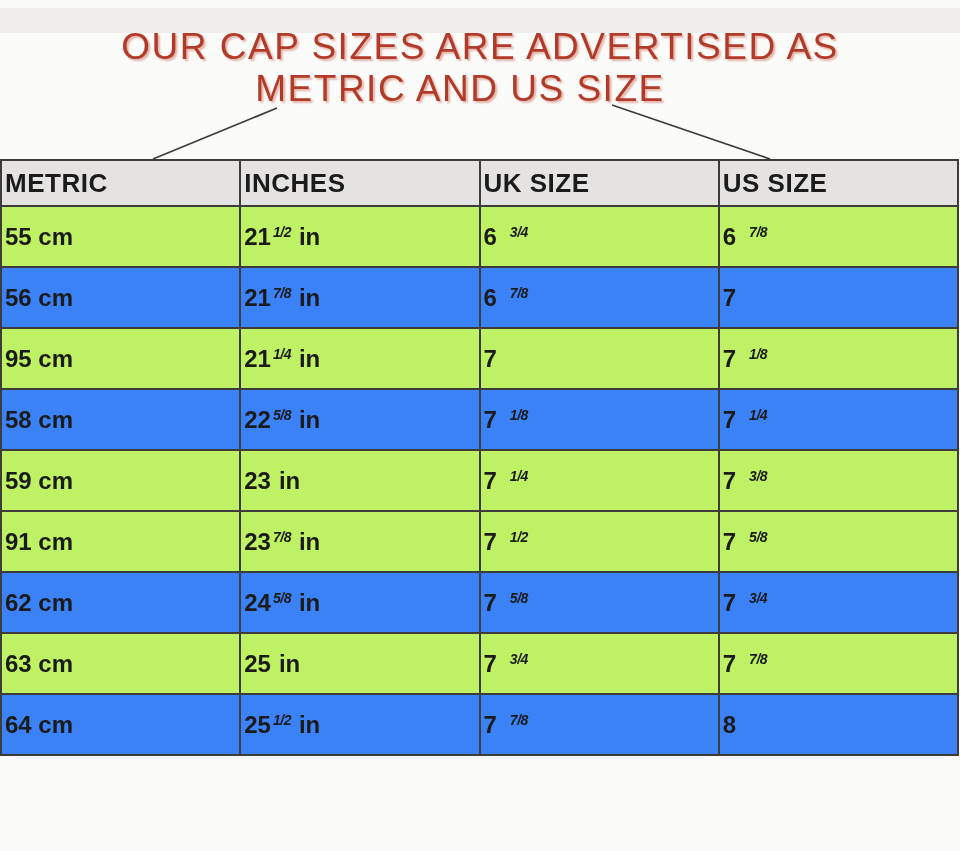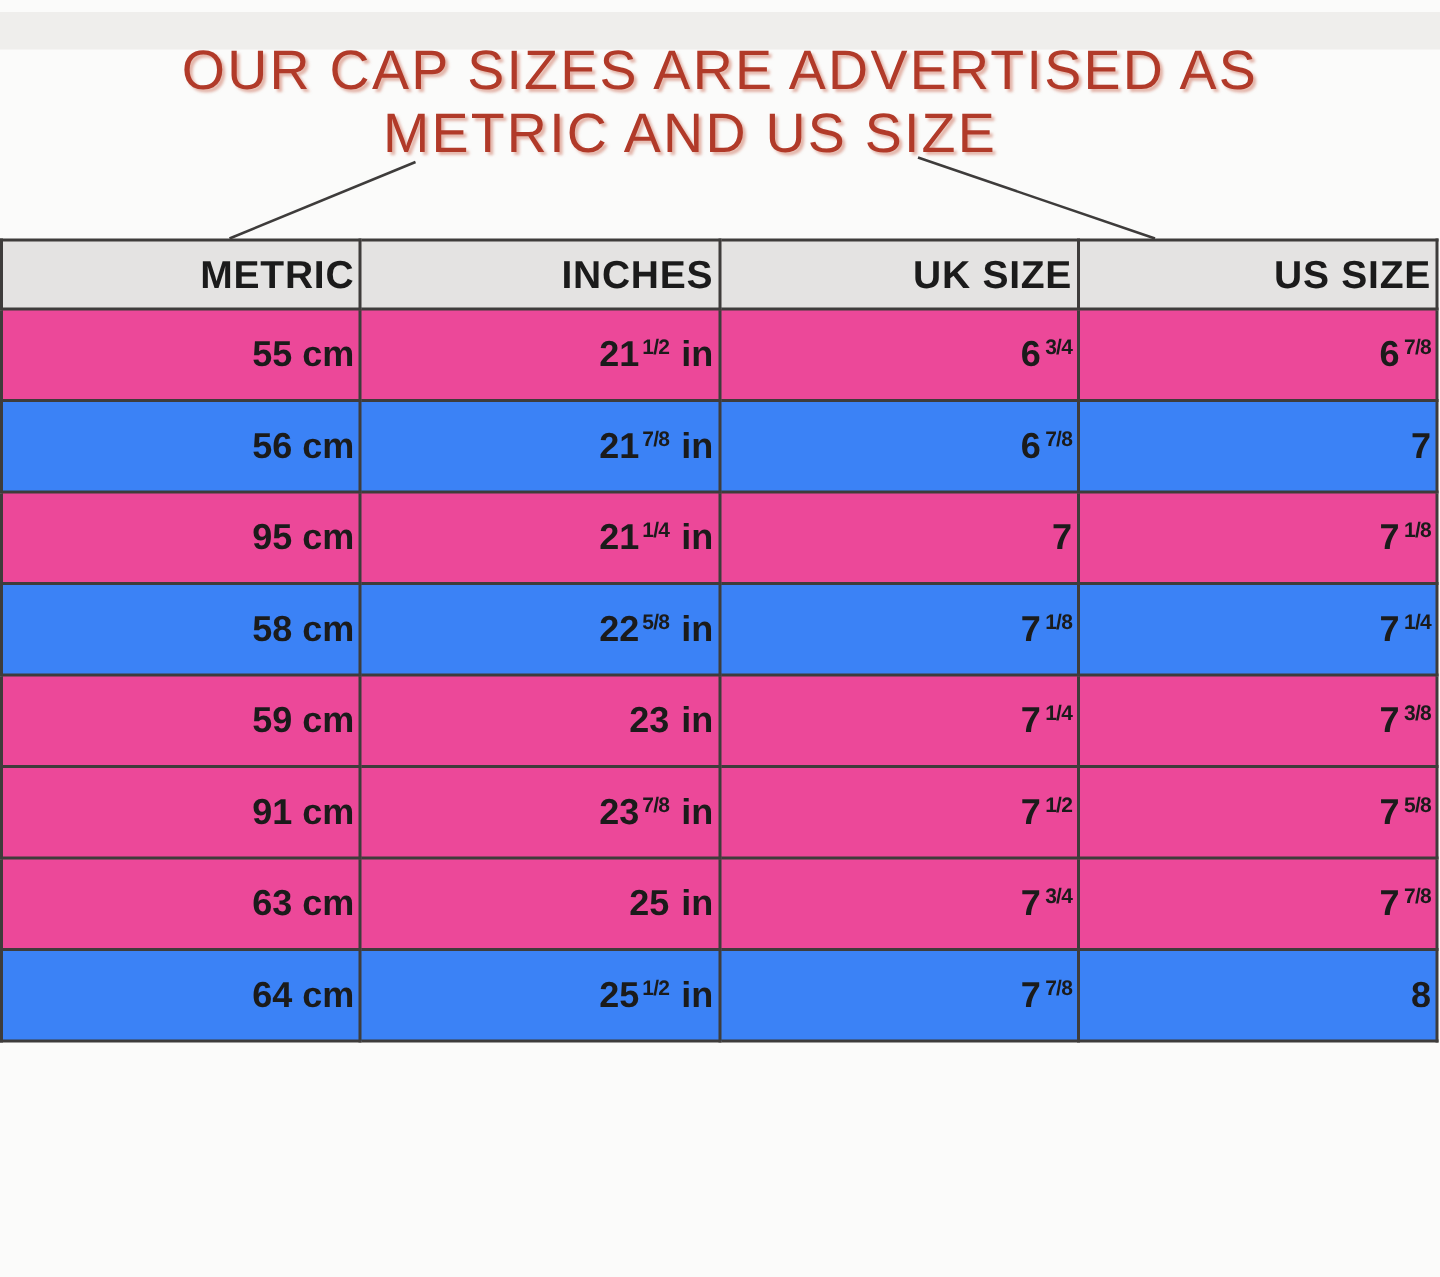--- a/index.html
+++ b/index.html
@@ -42,46 +42,47 @@
   }
   table.size-table {
     position: absolute;
     top: 159px; left: 0;
     width: 959px;
     border-collapse: collapse;
     table-layout: fixed;
   }
   .size-table th, .size-table td {
     border: 2px solid #3e3c3b;
-    text-align: right;
+    text-align: left;
     vertical-align: middle;
     color: #1b1b1b;
     font-weight: bold;
     padding: 3px;
   }
   .size-table th {
     height: 46px;
     font-size: 26px;
     letter-spacing: 0.5px;
     background: #e4e3e2;
   }
   .size-table td {
     height: 61px;
     font-size: 24px;
   }
-  tr.row-white td { background: #ec4899; }
+  tr.row-white td { background: #bef264; }
   tr.row-gray td { background: #3b82f6; }
   .frac {
     font-size: 14px;
     position: relative;
     top: -8px;
     letter-spacing: -0.5px;
     margin-left: 2px;
+    font-style: italic;
   }
-  .frac.gapped { margin-left: 3px; }
+  .frac.gapped { margin-left: 13px; }
   .unit { margin-left: 8px; }
 </style>
 </head>
 <body>
 
 <div class="top-strip"></div>
 
 <div class="title-block">
   <span class="title-line1">OUR CAP SIZES ARE ADVERTISED AS</span>
   <span class="title-line2">METRIC AND US SIZE</span>
@@ -131,20 +132,26 @@
         <td><span>23</span><span class="unit">in</span></td>
         <td><span>7</span><span class="frac gapped">1/4</span></td>
         <td><span>7</span><span class="frac gapped">3/8</span></td>
       </tr>
       <tr class="row-white">
         <td><span>91 cm</span></td>
         <td><span>23</span><span class="frac">7/8</span><span class="unit">in</span></td>
         <td><span>7</span><span class="frac gapped">1/2</span></td>
         <td><span>7</span><span class="frac gapped">5/8</span></td>
       </tr>
+      <tr class="row-gray">
+        <td><span>62 cm</span></td>
+        <td><span>24</span><span class="frac">5/8</span><span class="unit">in</span></td>
+        <td><span>7</span><span class="frac gapped">5/8</span></td>
+        <td><span>7</span><span class="frac gapped">3/4</span></td>
+      </tr>
       <tr class="row-white">
         <td><span>63 cm</span></td>
         <td><span>25</span><span class="unit">in</span></td>
         <td><span>7</span><span class="frac gapped">3/4</span></td>
         <td><span>7</span><span class="frac gapped">7/8</span></td>
       </tr>
       <tr class="row-gray">
         <td><span>64 cm</span></td>
         <td><span>25</span><span class="frac">1/2</span><span class="unit">in</span></td>
         <td><span>7</span><span class="frac gapped">7/8</span></td>

